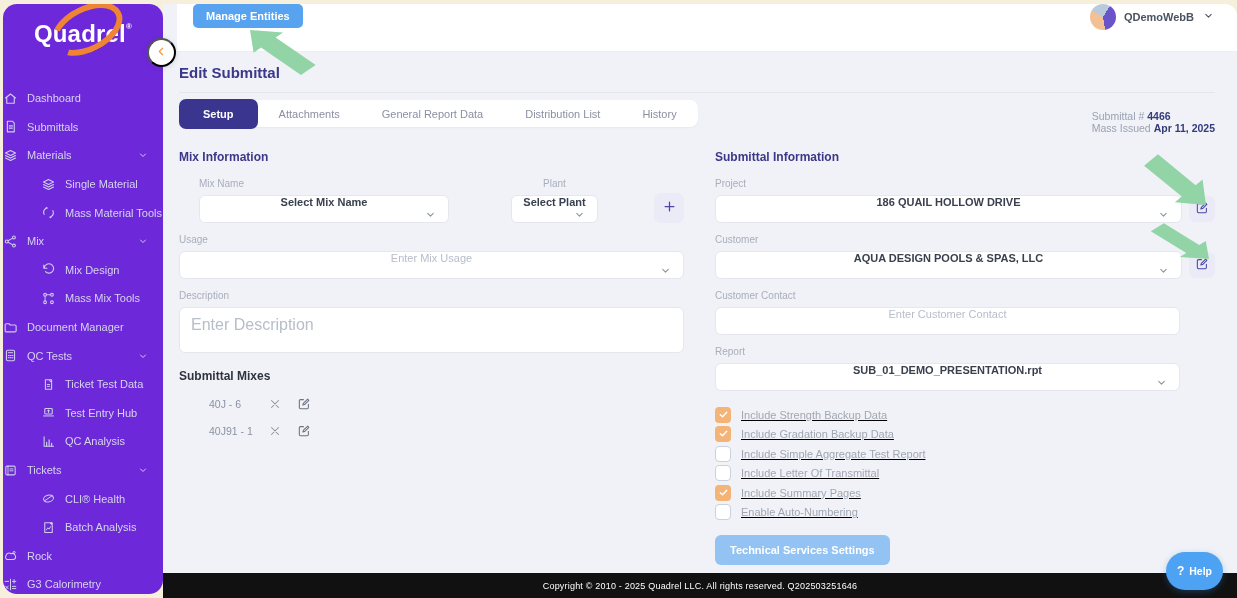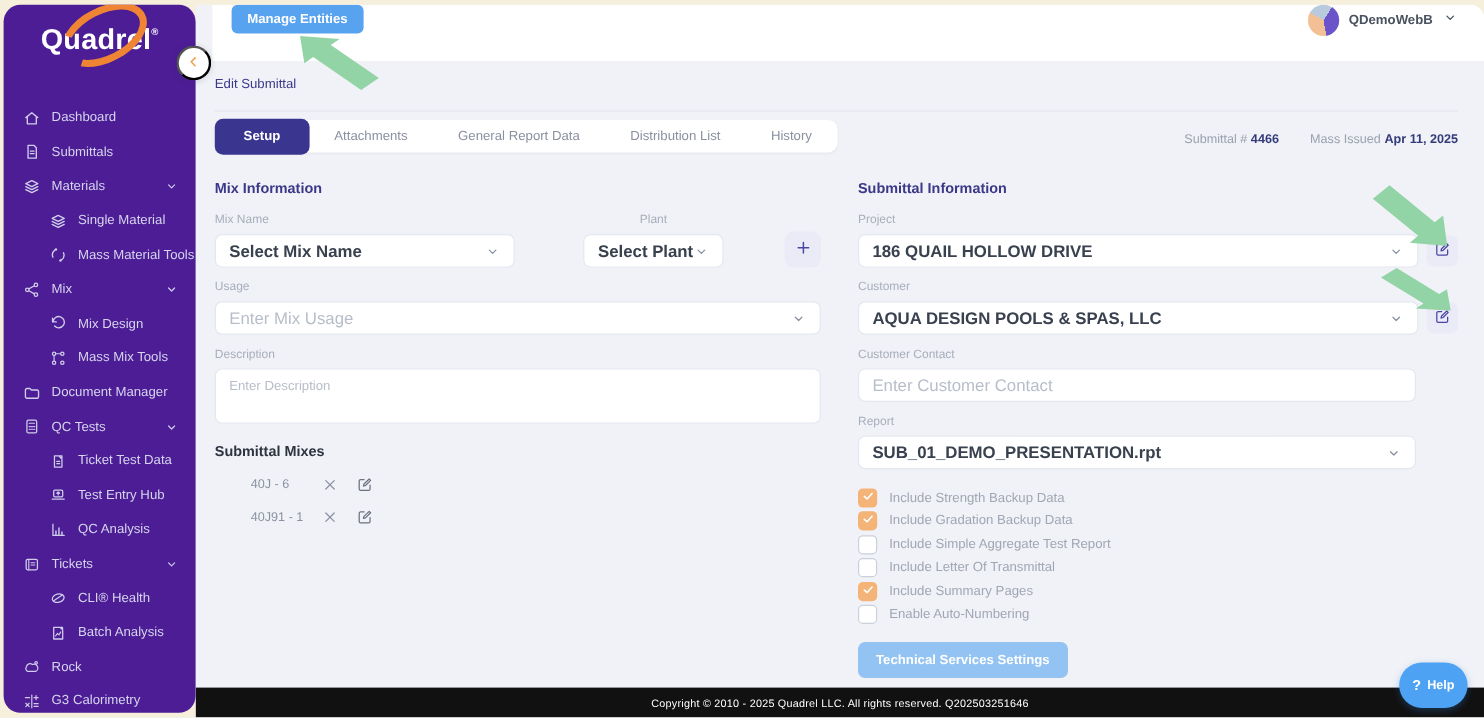--- a/index.html
+++ b/index.html
@@ -7,35 +7,35 @@
   body {
     position:relative; overflow:hidden;
     background:#F6EFDC;
     font-family:"Liberation Sans", sans-serif;
     -webkit-font-smoothing:antialiased;
   }
 
   
   .sidebar {
     position:absolute; left:3px; top:4px; width:160px; height:590px;
-    background:#4c1d95; border-radius:14px; overflow:hidden; z-index:2;
+    background:#6d28d9; border-radius:14px; overflow:hidden; z-index:2;
   }
   .logo-wrap { position:relative; padding-top:16px; height:72px; text-align:center; }
   .logo-text { position:relative; color:#fff; font-size:24px; font-weight:700; letter-spacing:0.2px; z-index:1; }
   .logo-reg { font-size:8px; vertical-align:top; position:relative; top:2px; }
   .logo-swoosh {
     position:absolute; left:46px; top:2px; width:76px; height:46px;
     border:6px solid #EE8434; border-radius:50%;
     transform:rotate(-27deg); z-index:2; pointer-events:none;
     border-left-color:transparent;
   }
   .nav { margin-top:8px; }
   .nav-item {
     display:flex; align-items:center; gap:9px; height:28.6px;
-    padding-left:16px; color:#D6D4EE; font-size:11px; cursor:pointer;
+    padding-left:0; color:#D6D4EE; font-size:11px; cursor:pointer;
   }
   .nav-item.sub { padding-left:38px; }
   .nav-item .nv-ic { display:flex; width:15px; height:15px; flex:0 0 15px; }
   .nav-item .chev { margin-left:auto; margin-right:14px; display:flex; }
 
   
   .collapse-btn {
     position:absolute; left:147px; top:38px; width:29px; height:29px;
     background:#fff; border-radius:50%; z-index:5;
     box-shadow:0 1px 5px rgba(60,60,100,.18);
@@ -59,54 +59,54 @@
     padding:6px 13px; cursor:pointer;
   }
   .user-chip { display:flex; align-items:center; gap:8px; cursor:pointer; }
   .avatar {
     width:26px; height:26px; border-radius:50%;
     background:conic-gradient(#B9CADD 0deg 32deg, #6B53C9 32deg 170deg, #F3BF94 170deg 300deg, #B9CADD 300deg 360deg);
   }
   .user-name { font-size:11px; color:#4A5260; font-weight:700; }
 
   .content { position:relative; flex:1; }
-  .page-title { position:absolute; left:16px; top:12px; font-size:11px; font-weight:400; color:#3B3789;text-align:center; }
+  .page-title { position:absolute; left:16px; top:12px; font-size:15px; font-weight:700; color:#3B3789;text-align:center; }
   .title-rule { position:absolute; left:16px; right:22px; top:40px; height:1px; background:#E3E6ED; }
 
   .tabbar {
     position:absolute; left:16px; top:48px; height:27px;
     background:#fff; border-radius:8px; display:inline-flex; align-items:center;
     box-shadow:0 1px 2px rgba(80,90,120,.06);
   }
   .tab { padding:9px 21px; font-size:11px; color:#8A90A0; cursor:pointer; border-radius:7px; }
   .tab.active { background:#3A3690; color:#fff; font-weight:700; padding:9px 24px; }
 
-  .meta { position:absolute; right:22px; top:58px; font-size:10.5px; color:#9AA1B0; display:flex; gap:26px; }
+  .meta { position:absolute; right:22px; top:58px; font-size:10.5px; color:#9AA1B0; display:flex; gap:0;flex-direction:column; }
   .meta b { color:#333B7A; font-weight:700; margin-left:3px; }
 
   .col { position:absolute; }
   .col-left  { left:16px;  top:98px; width:505px; }
   .col-right { left:552px; top:98px; width:500px; }
   .sec-head { font-size:12px; font-weight:700; color:#3B3789; margin-bottom:14px; }
   .sec-head.dark { color:#2E3340; margin-top:16px; }
 
   .f-label { font-size:10px; color:#A8AEBC; margin-bottom:6px; }
   .control {
     display:flex; align-items:center; background:#fff;
     border:1px solid #E4E7EE; border-radius:6px; height:28px;
-    padding:0 11px; font-size:14px; cursor:pointer;
+    padding:0 11px; font-size:11px; cursor:pointer;flex-direction:column;
   }
   .control .val { color:#39414F; font-weight:700; }
   .control .ph  { color:#B7BDC9; font-weight:400; }
   .control .dd-chev { margin-left:auto; display:flex; }
   .t-area {
     background:#fff; border:1px solid #E4E7EE; border-radius:6px;
-    height:46px; padding:8px 11px; font-size:11px; color:#B7BDC9;
-  }
-  .row1 { display:flex; gap:14px; align-items:flex-end; }
+    height:46px; padding:8px 11px; font-size:16px; color:#B7BDC9;
+  }
+  .row1 { display:flex; gap:14px; align-items:flex-end;margin-left:20px; }
   .fg { display:flex; flex-direction:column; }
   .fg-mixname { width:250px; }
   .fg-plant { flex:1;align-items:center; }
   .plus-btn {
     width:30px; height:30px; flex:0 0 30px; margin-left:-6px;
     background:#EBEAF7; border:none; border-radius:7px; cursor:pointer;
     display:flex; align-items:center; justify-content:center;
   }
   .mt { margin-top:11px; }
 
@@ -115,21 +115,21 @@
   .icon-btn { display:flex; cursor:pointer; }
 
   .edit-row { display:flex; align-items:center; gap:7px; }
   .edit-row .control { flex:1; }
   .sq-btn {
     width:26px; height:26px; flex:0 0 26px;
     background:#EBEAF7; border:none; border-radius:6px; cursor:pointer;
     display:flex; align-items:center; justify-content:center;
   }
 
-  .cb-list { margin-top:14px; }
+  .cb-list { margin-top:14px;text-decoration:underline; }
   .cb-row { display:flex; align-items:center; gap:10px; height:19.5px; }
   .cb {
     width:16px; height:16px; border-radius:4px; flex:0 0 16px;
     display:flex; align-items:center; justify-content:center; cursor:pointer;
   }
   .cb.on  { background:#F4B377; }
   .cb.off { background:#fff; border:1.5px solid #CBD0DA; }
   .cb-label { font-size:11px; color:#A0A7B4; }
 
   .btn-tss {

